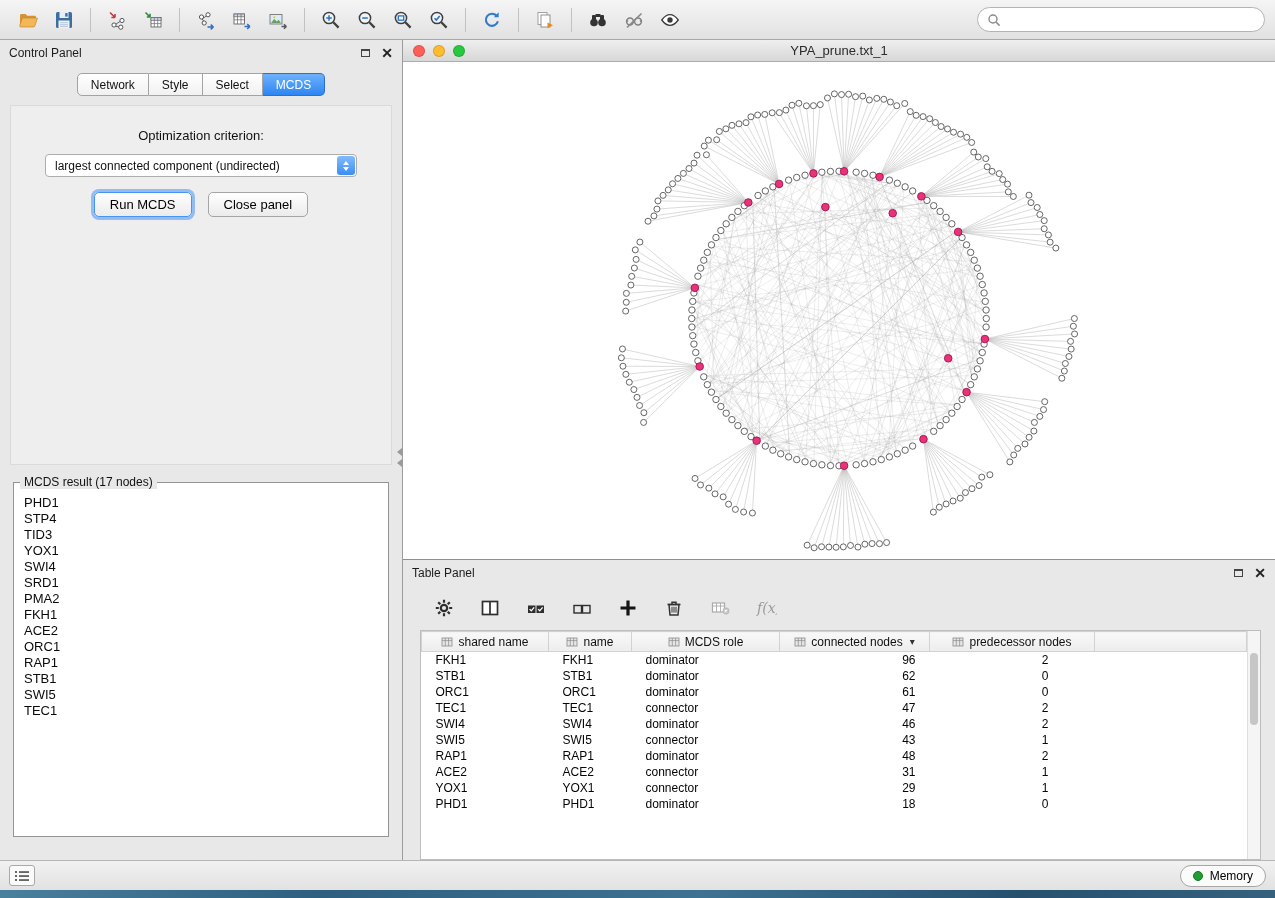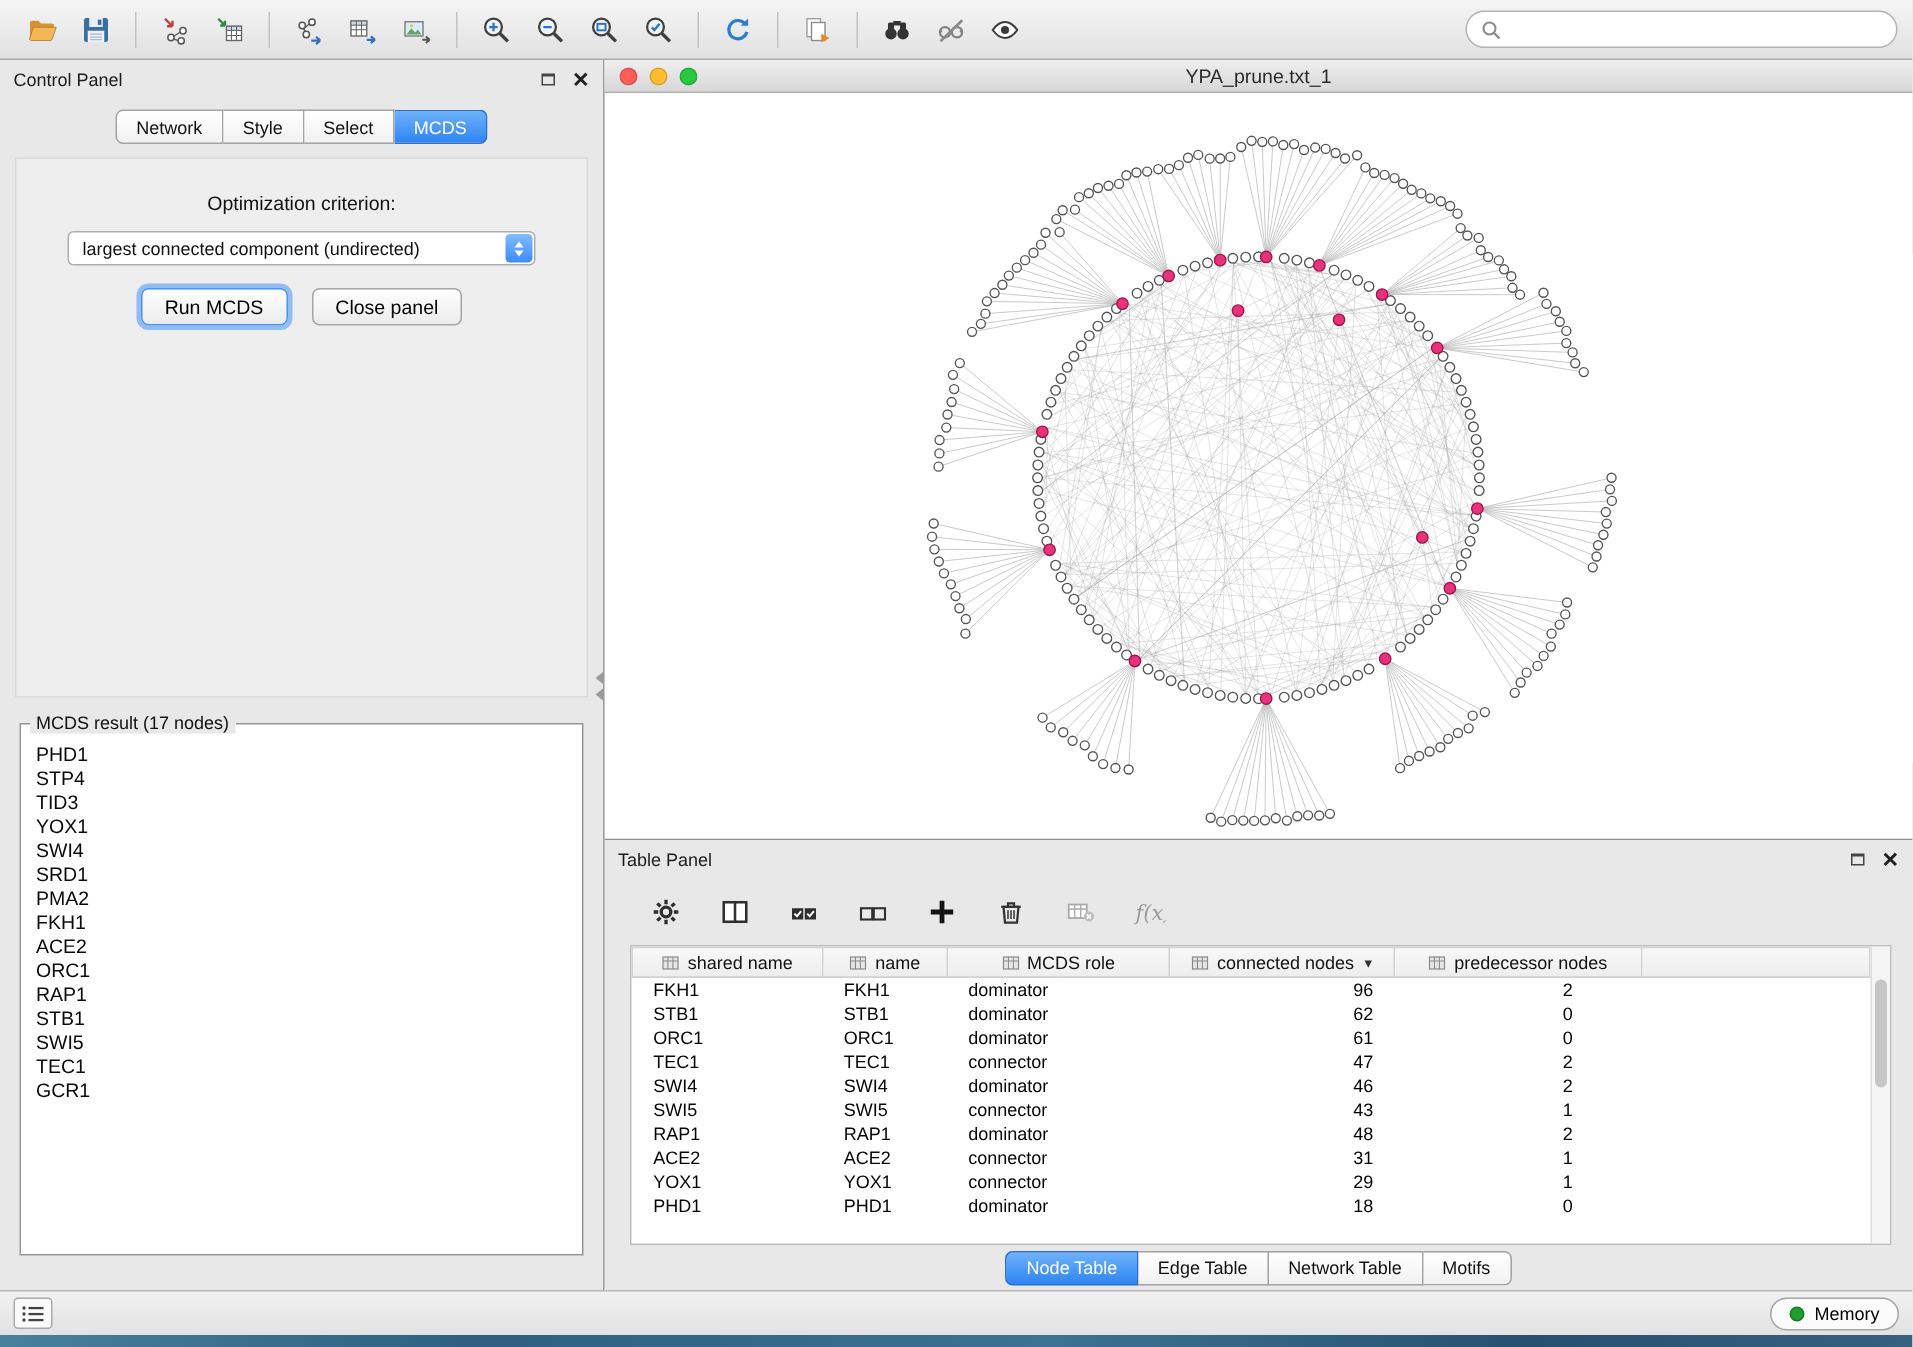--- a/index.html
+++ b/index.html
@@ -286,21 +286,20 @@
           <div class="mcds-item">SWI4</div>
           <div class="mcds-item">SRD1</div>
           <div class="mcds-item">PMA2</div>
           <div class="mcds-item">FKH1</div>
           <div class="mcds-item">ACE2</div>
           <div class="mcds-item">ORC1</div>
           <div class="mcds-item">RAP1</div>
           <div class="mcds-item">STB1</div>
           <div class="mcds-item">SWI5</div>
           <div class="mcds-item">TEC1</div>
-          <div class="mcds-item">GCR1</div>
         </div>
     </fieldset>
     <div class="splitter-arrows">
         <i></i>
         <i></i>
       </div>
   </div>
 
   <div class="right-side">
 
@@ -1151,26 +1150,20 @@
                 <td class="num">18</td>
                 <td class="num" style="padding-right:46px">0</td>
                 <td></td>
               </tr>
             </tbody>
         </table>
         <div class="vscroll">
           <div class="thumb"></div>
         </div>
       </div>
-      <div class="tp-tabs" id="tp-tabs">
-          <button class="seg-tab active">Node Table</button>
-          <button class="seg-tab">Edge Table</button>
-          <button class="seg-tab">Network Table</button>
-          <button class="seg-tab">Motifs</button>
-        </div>
     </div>
   </div>
 </div>
 
 <div class="status-bar">
   <div class="list-btn">
     <svg width="16" height="12" viewBox="0 0 16 12">
       <circle cx="2" cy="2" r="1.1" fill="#444"></circle>
         <rect x="5" y="1.3" width="10" height="1.5" fill="#444"></rect>
       <circle cx="2" cy="6" r="1.1" fill="#444"></circle>

